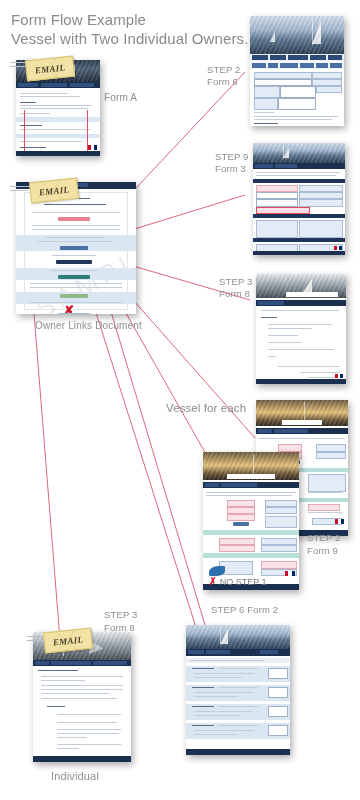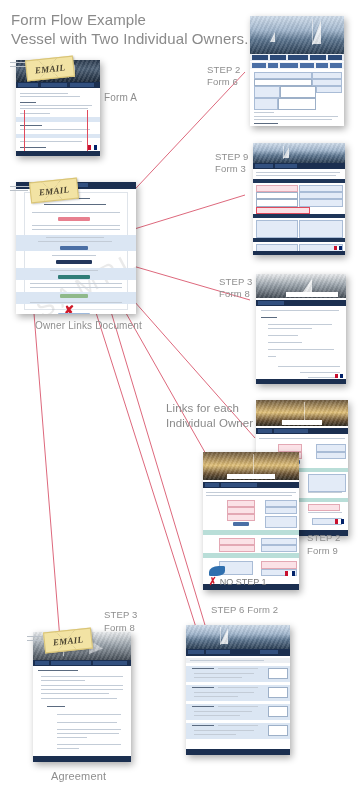--- a/index.html
+++ b/index.html
@@ -310,22 +310,21 @@
       <div class="tl lt" style="left:12px;top:75px;width:66px;"></div>
       <div class="tl lt" style="left:12px;top:82px;width:8px;"></div>
       <div class="tl lt" style="left:22px;top:92px;width:62px;"></div>
       <div class="tl lt" style="left:44px;top:98px;width:40px;"></div>
       <div class="tl lt" style="left:52px;top:103px;width:32px;"></div>
       <div class="footer" style="bottom:0;height:5px;"></div>
       <div class="flagbox" style="right:3px;bottom:6px;width:8px;height:4px;"></div>
     </div>
   </div>
 
-  <div class="title" style="left:166px;top:399px;font-size:11.5px;">Links for each</div>
-  <div class="title" style="left:166px;top:414px;font-size:11.5px;">Individual Owner</div>
+  <div class="title" style="left:166px;top:399px;font-size:11.5px;">Vessel for each</div>
 
   <div class="doc" style="left:256px;top:400px;width:92px;height:136px;">
     <div class="inner">
       <div class="ph sunset" style="height:26px;">
         <div class="mast" style="left:48px;top:2px;height:22px;"></div>
       </div>
       <div style="position:absolute;left:26px;top:20px;width:40px;height:5px;
                   background:#fff;"></div>
       <div class="navbar" style="top:28px;height:6px;">
         <div class="nb" style="left:2px;width:14px;"></div>
@@ -473,15 +472,15 @@
       <div class="tl lt" style="left:8px;top:124px;width:76px;"></div>
       <div class="footer" style="bottom:0;height:6px;"></div>
     </div>
   </div>
   <div class="paperclip" style="left:27px;top:636px;width:20px;"></div>
   <div class="paperclip" style="left:27px;top:640px;width:16px;"></div>
   <div class="email" style="left:44px;top:630px;">
     <div class="fold"></div>
     <div class="txt">EMAIL</div>
   </div>
-  <div class="caption" style="left:51px;top:770px;font-size:11px;">Agreement</div>
+  <div class="caption" style="left:51px;top:770px;font-size:11px;">Individual</div>
 
 </div>
 
 </body></html>

